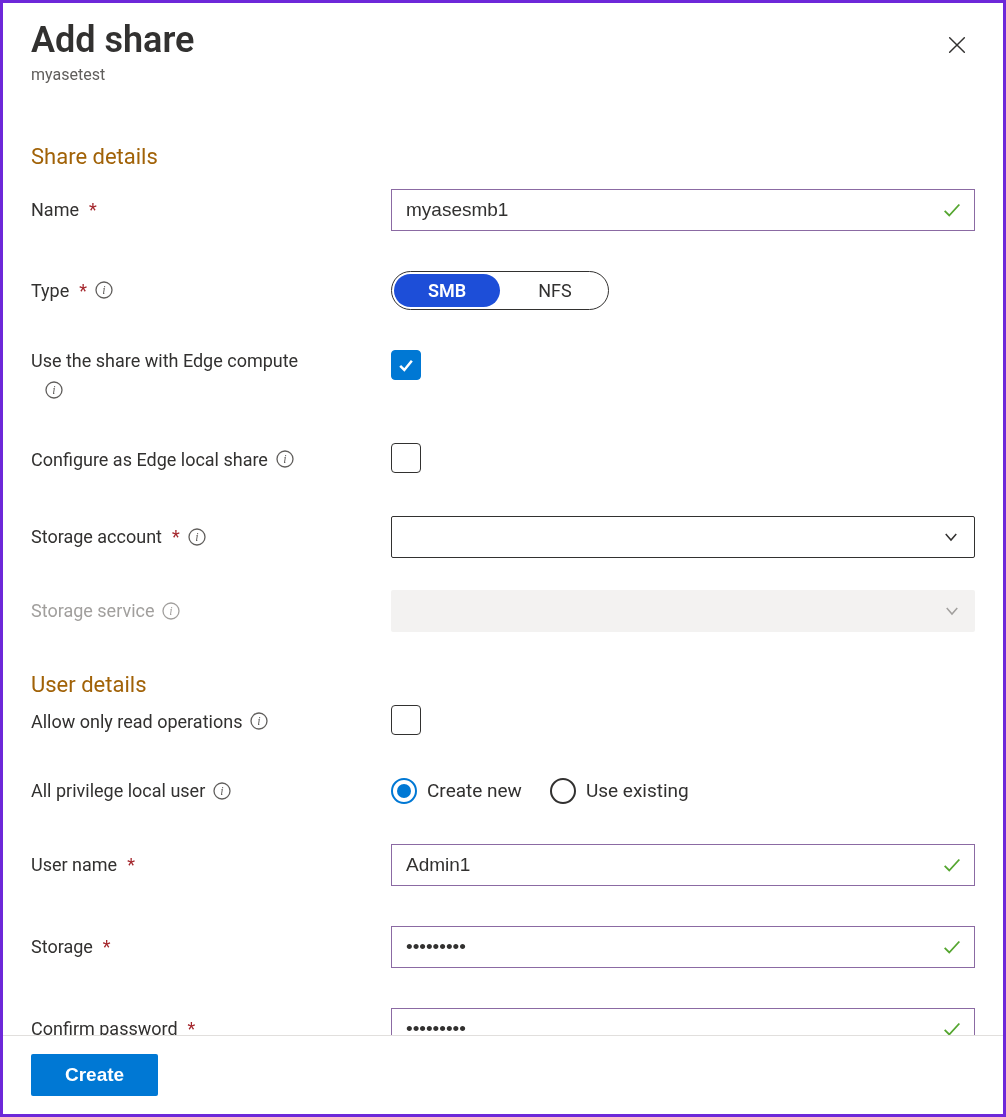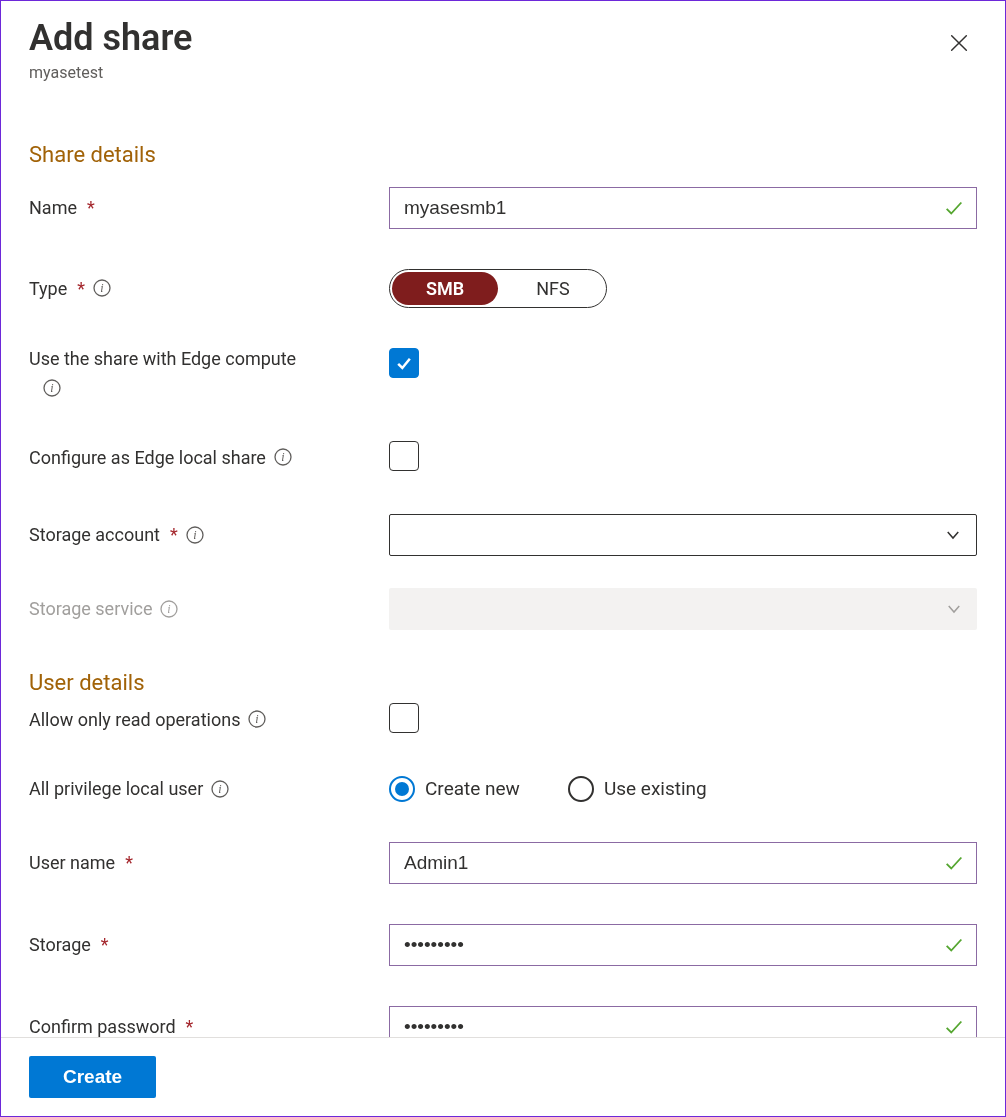--- a/index.html
+++ b/index.html
@@ -4,21 +4,21 @@
 <style>
   * { box-sizing: border-box; }
   body {
     margin: 0;
     font-family: "Segoe UI", -apple-system, BlinkMacSystemFont, Roboto, Helvetica, Arial, sans-serif;
     font-size: 14px;
     color: #323130;
     background: #fff;
   }
   .panel {
-    border: 1px solid #6d28d9;
+    border: 3px solid #6d28d9;
     width: 1006px;
     height: 1117px;
     position: relative;
     padding: 18px 28px 0 28px;
     display: flex;
     flex-direction: column;
   }
   .panel-body {
     flex: 1 1 auto;
     overflow: hidden;
@@ -114,21 +114,21 @@
   .pill {
     padding: 6px 34px;
     font-size: 18px;
     border-radius: 999px;
     cursor: pointer;
     background: #fff;
     color: #323130;
     margin: 2px;
   }
   .pill.selected {
-    background: #7f1d1d;
+    background: #1d4ed8;
     color: #fff;
     font-weight: 600;
   }
 
   .checkbox {
     width: 30px; height: 30px;
     border: 1px solid #323130;
     border-radius: 4px;
     display: inline-flex;
     align-items: center; justify-content: center;
@@ -156,21 +156,21 @@
     background: #f3f2f1;
     cursor: default;
   }
   .select .chev {
     position: absolute; right: 14px; top: 50%; transform: translateY(-50%);
     width: 18px; height: 18px;
   }
   .select .chev svg { width: 18px; height: 18px; stroke: #323130; stroke-width: 2; fill: none; }
   .select.disabled .chev svg { stroke: #a19f9d; }
 
-  .radio-group { display: flex; gap: 48px; align-items: center; }
+  .radio-group { display: flex; gap: 28px; align-items: center; }
   .radio-item { display: flex; align-items: center; gap: 10px; cursor: pointer; font-size: 19px; }
   .radio-outer {
     width: 26px; height: 26px;
     border: 2px solid #323130;
     border-radius: 50%;
     display: flex; align-items: center; justify-content: center;
   }
   .radio-item.selected .radio-outer { border-color: #0078d4; }
   .radio-inner {
     width: 14px; height: 14px;

